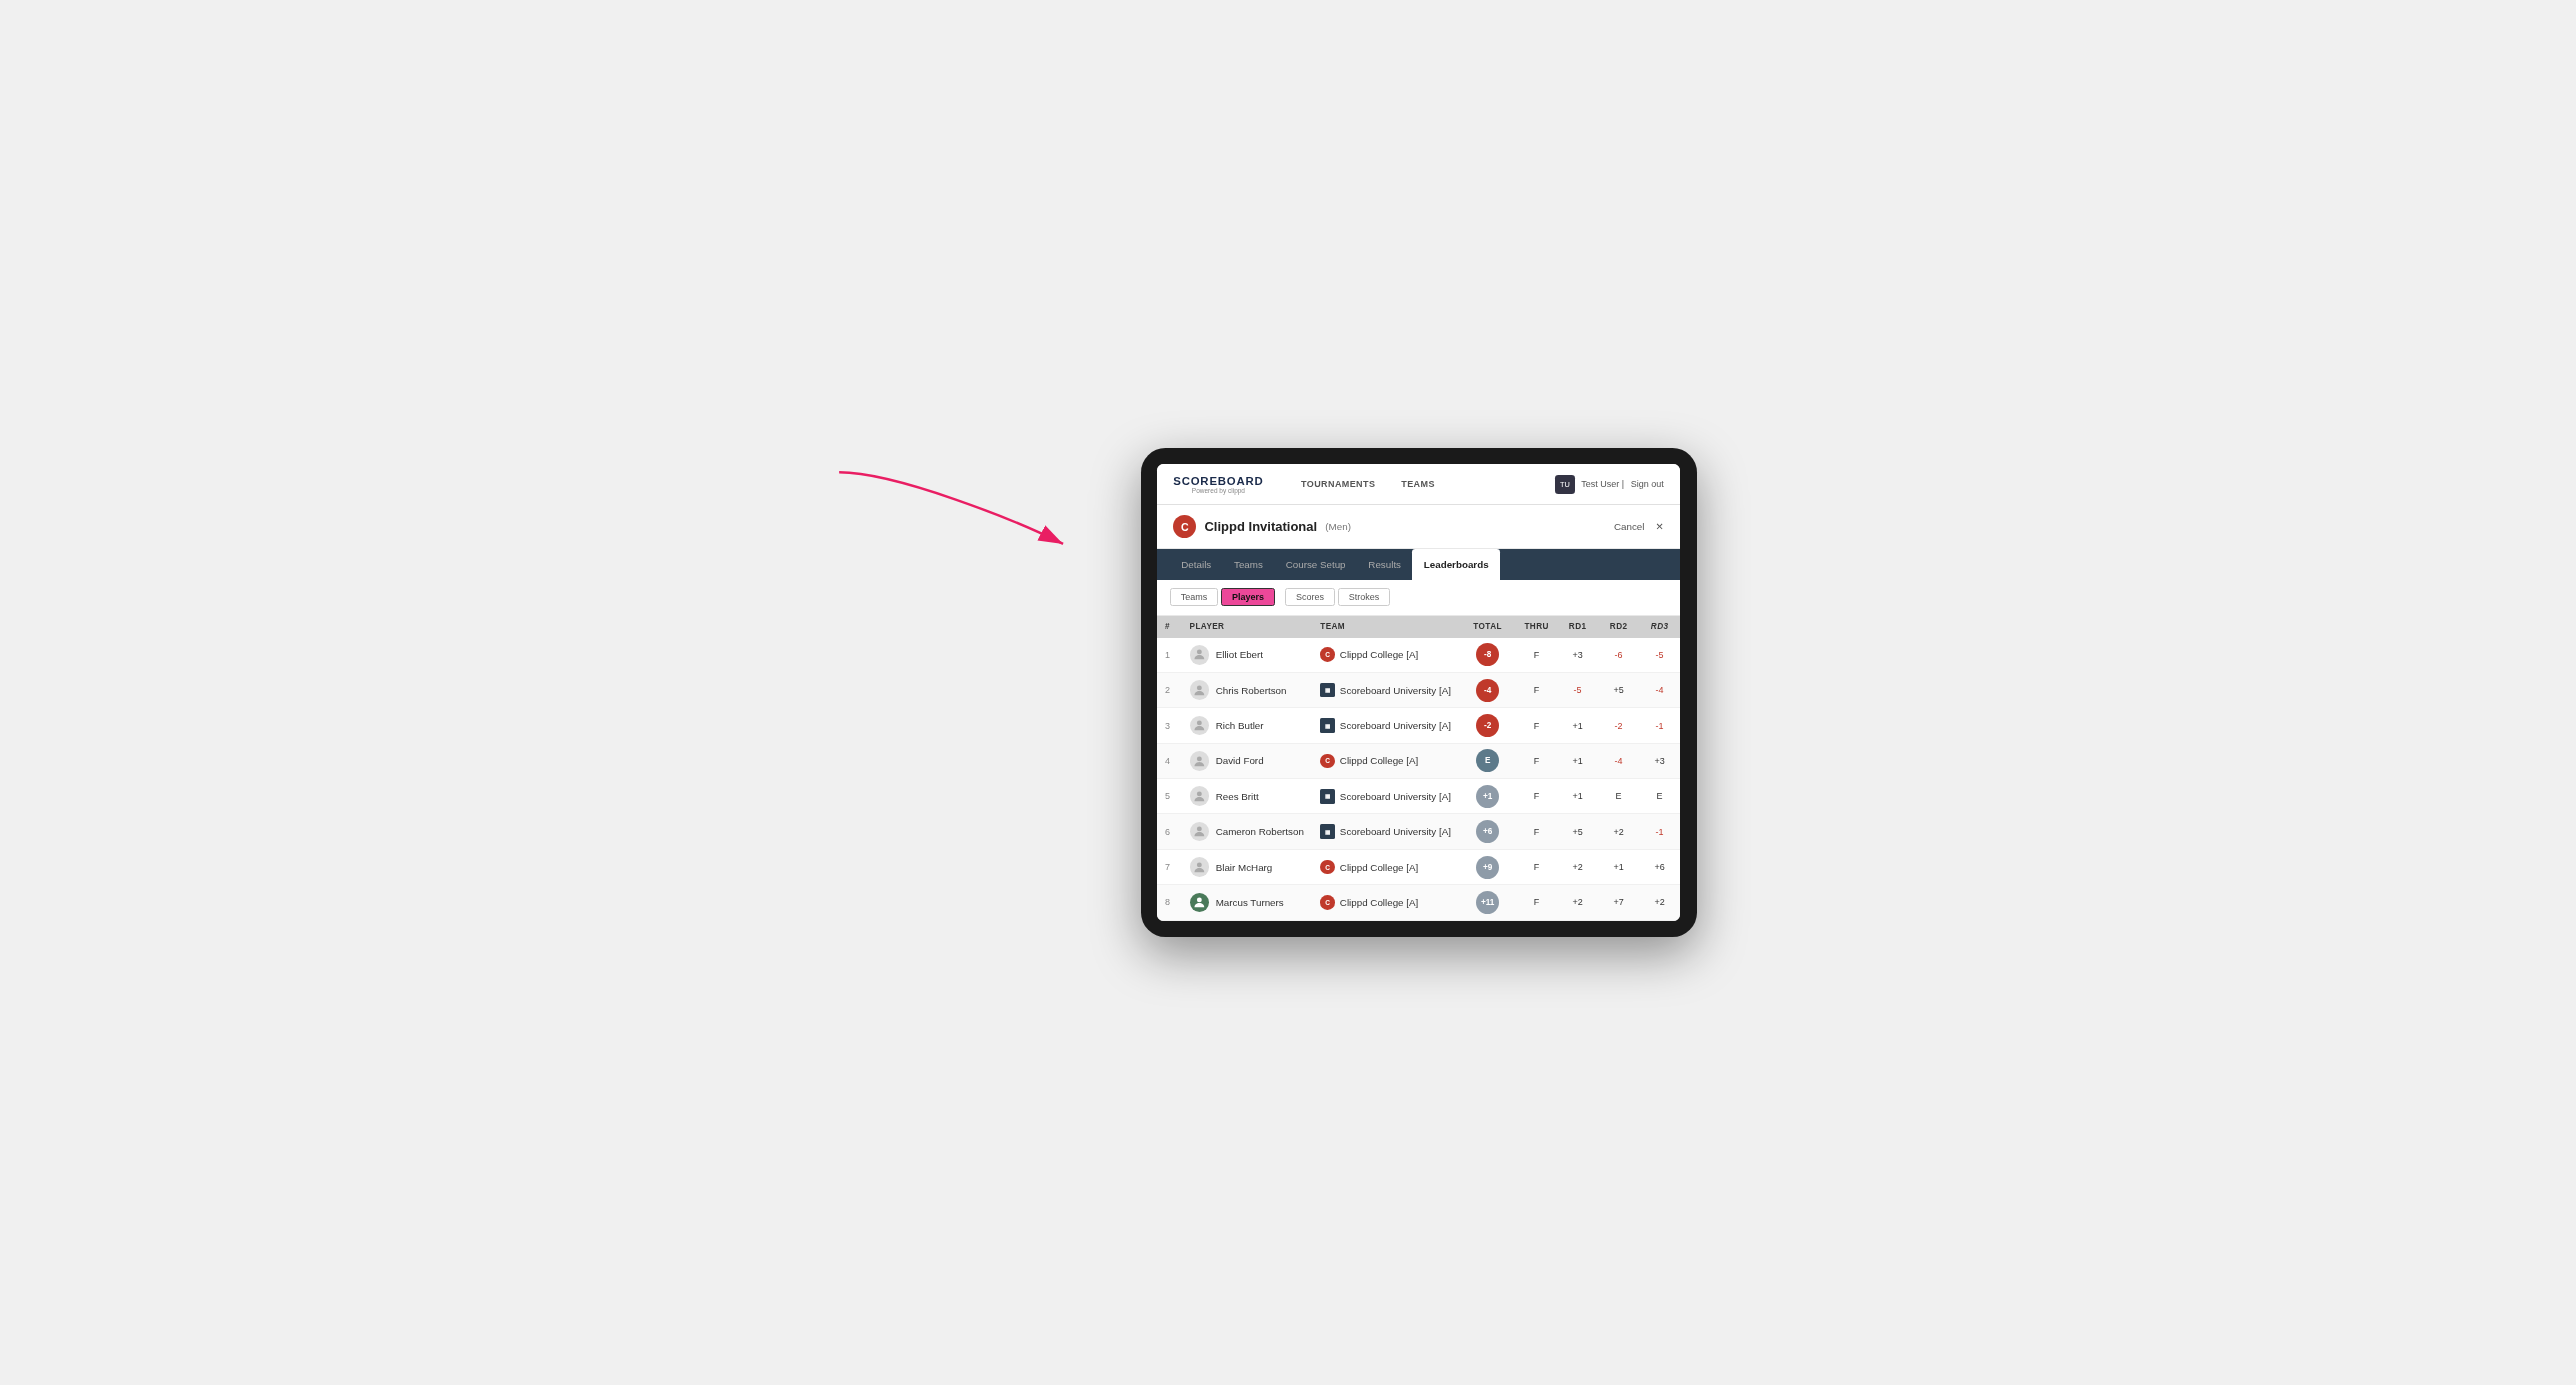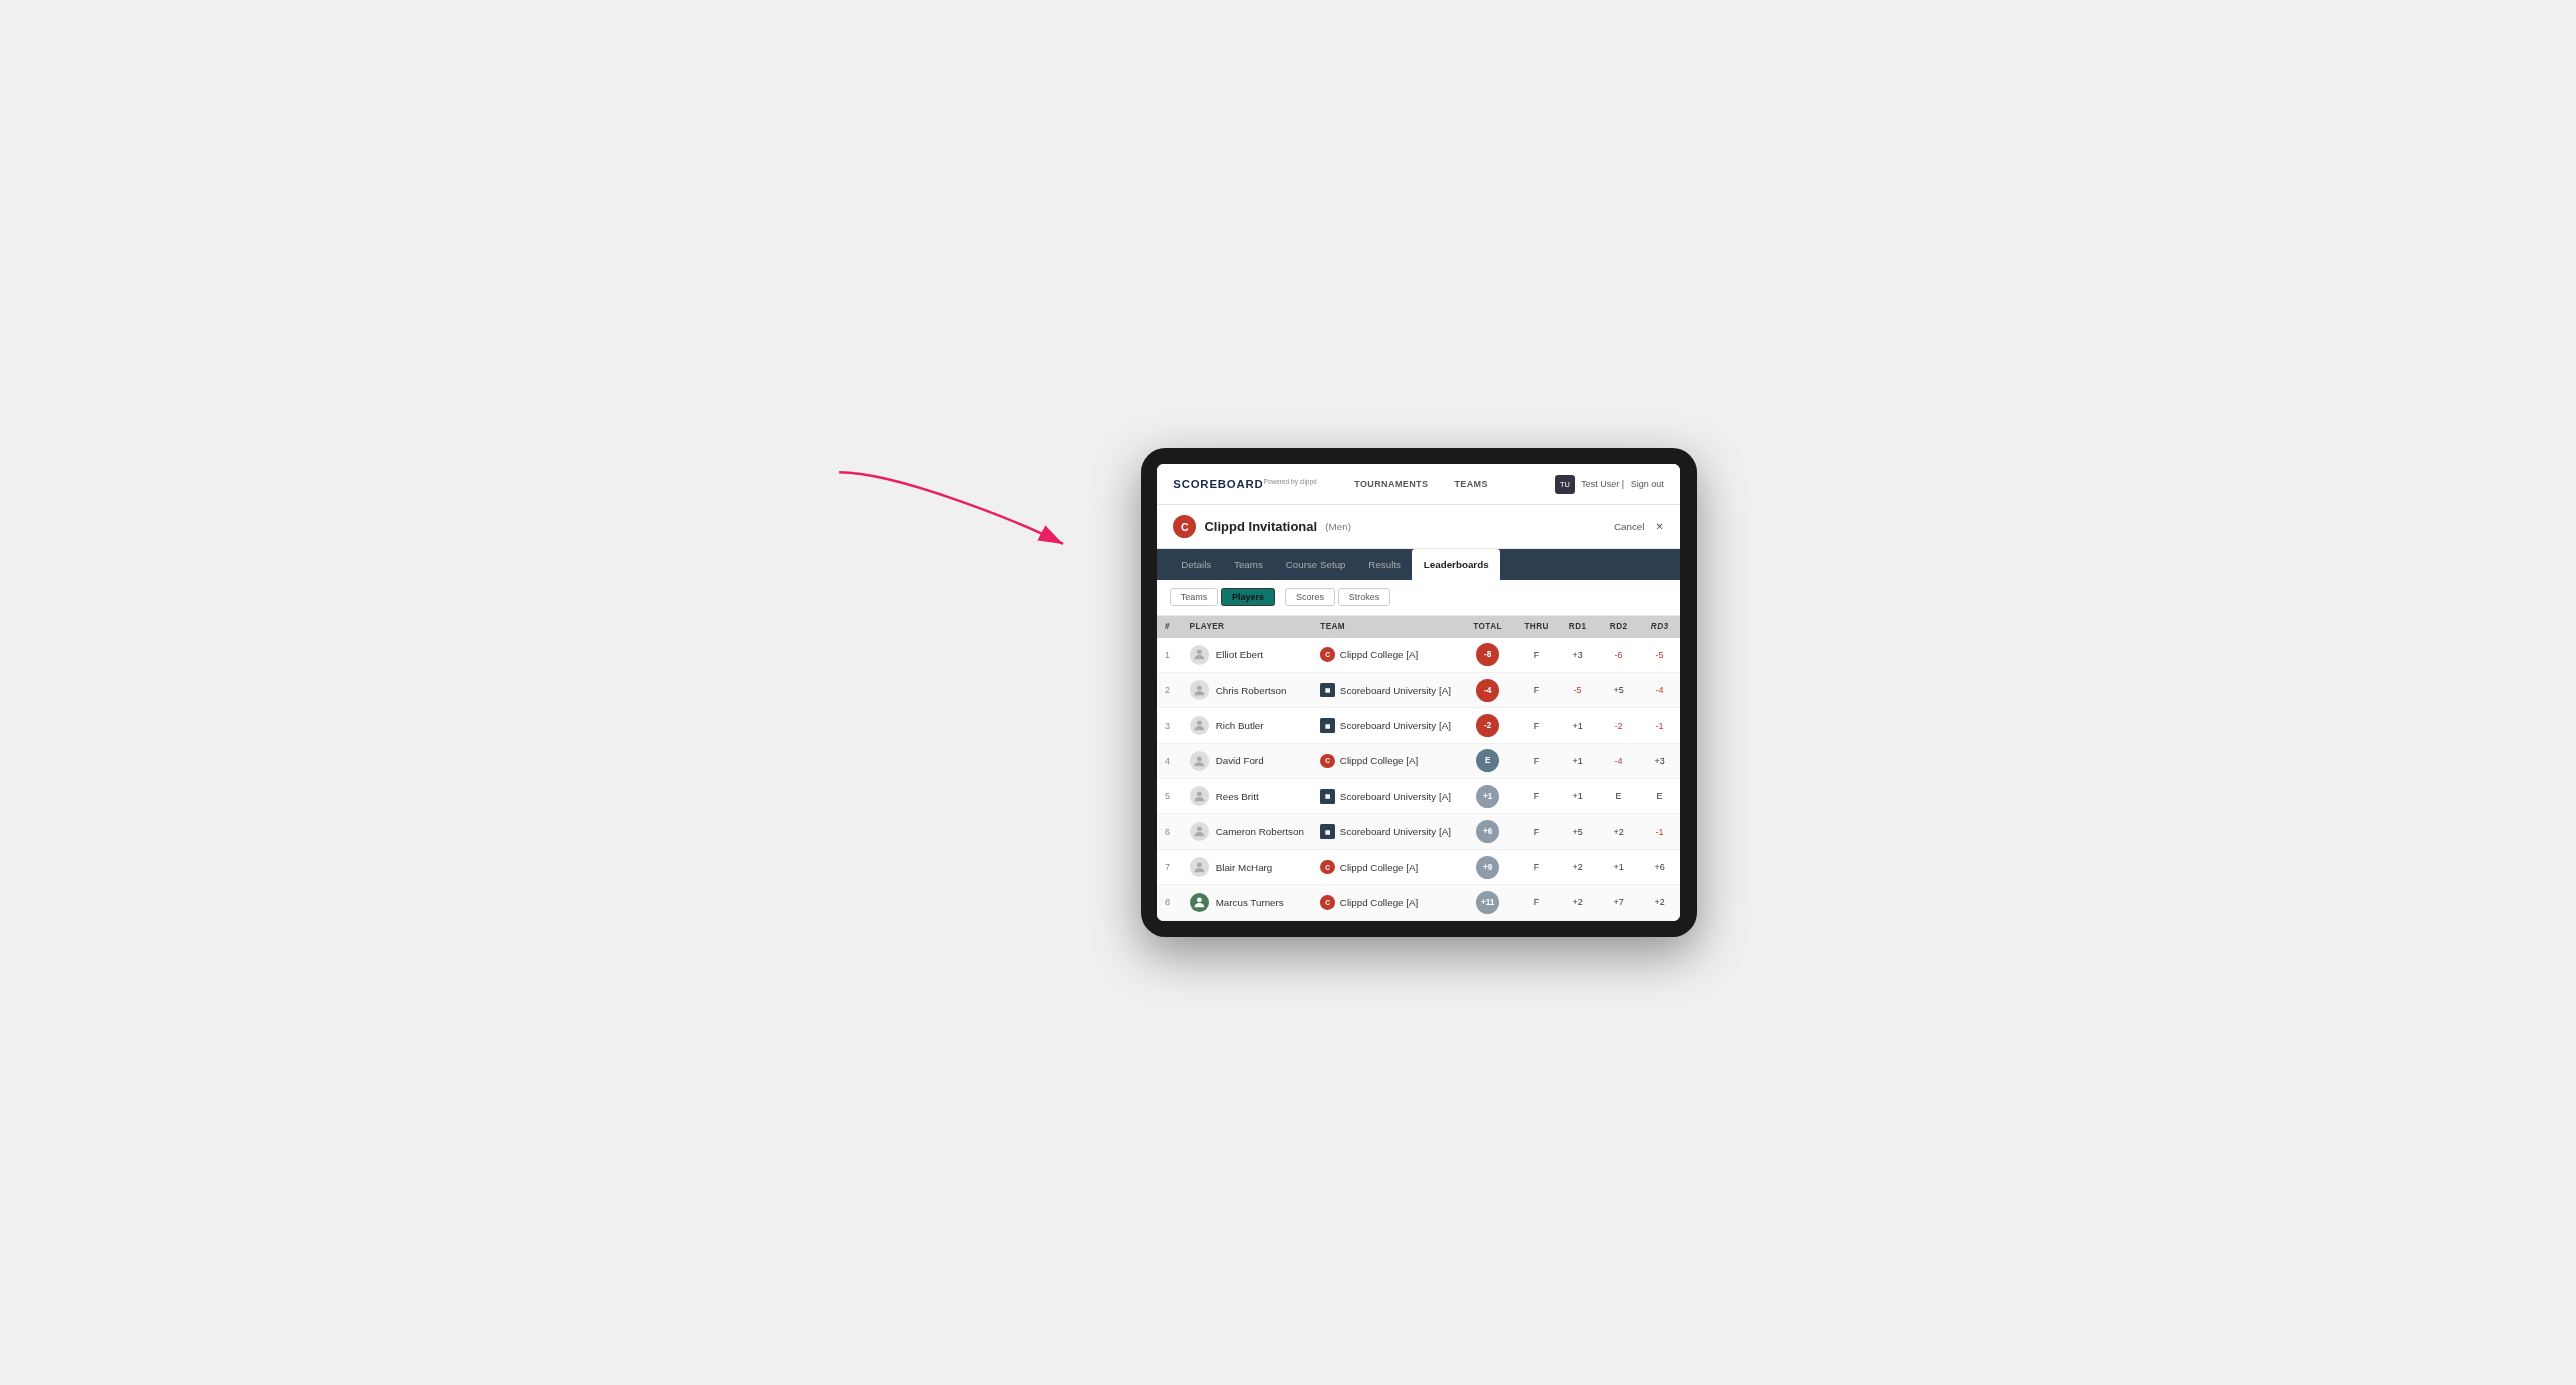--- a/index.html
+++ b/index.html
@@ -49,21 +49,21 @@
       background: #fff;
       border-bottom: 0.8px solid #e0e0e0;
       padding: 0 16.4px;
       display: flex;
       align-items: center;
       height: 41px;
     }
 
     .logo-area {
       display: flex;
-      flex-direction: row;
+      flex-direction: column;
       margin-right: 24.5px;
       text-align: center;
     }
     .logo-text {
       font-size: 11.4px;
       font-weight: 900;
       letter-spacing: 0.8px;
       color: #1a2a4a;
       text-transform: uppercase;
     }
@@ -191,21 +191,21 @@
     .toggle-btn {
       padding: 3.3px 9.8px;
       border: 0.8px solid #ccc;
       border-radius: 2.5px;
       font-size: 9px;
       color: #555;
       cursor: pointer;
       background: #fff;
     }
     .toggle-btn.active {
-      background: #0f766e;
+      background: #ec4899;
       border-color: #333;
       color: #111;
       font-weight: 600;
     }
 
     
     .leaderboard-table {
       width: 100%;
       border-collapse: collapse;
     }

